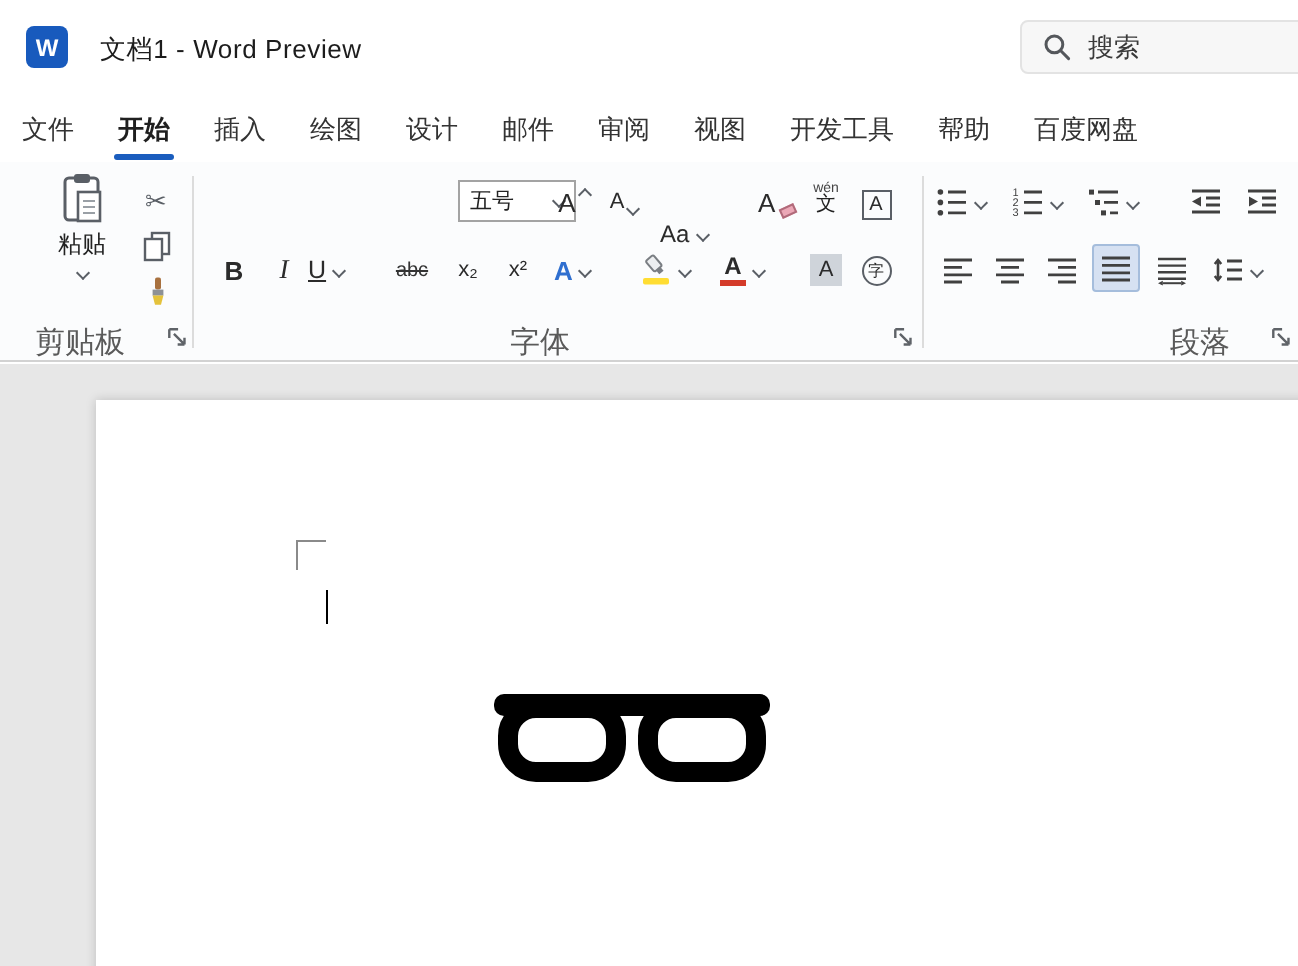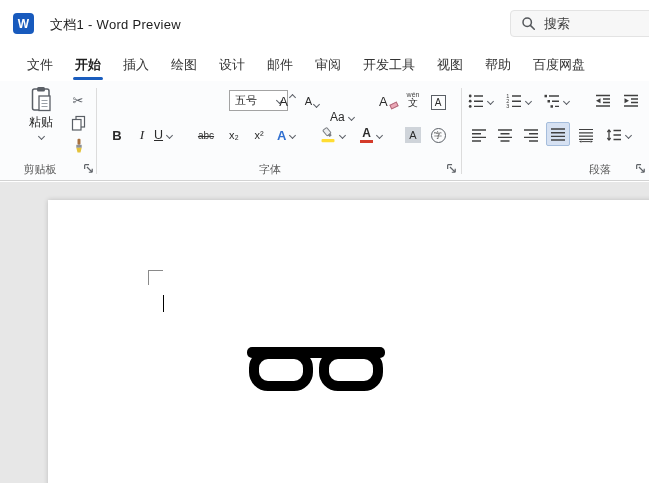--- a/index.html
+++ b/index.html
@@ -6,29 +6,29 @@
   body { background:#999; font-family:"Liberation Sans", sans-serif; }
   .app { position:relative; width:649px; height:483px; background:#fff; overflow:hidden; }
 
   
   .titlebar { position:absolute; top:0; left:0; right:0; height:48px; background:#fff; }
   .word-logo { position:absolute; left:13px; top:13px; width:21px; height:21px; background:#185abd; border-radius:4px; color:#fff; font-weight:700; font-size:12px; display:flex; align-items:center; justify-content:center; }
   .doc-title { position:absolute; left:50px; top:16px; font-size:13px; color:#1c1c1c; letter-spacing:.3px; }
   .searchbox { position:absolute; left:510px; top:10px; width:160px; height:27px; background:#f7f7f7; border:1px solid #e3e3e3; border-radius:4px; display:flex; align-items:center; gap:8px; padding:0 10px; font-size:13px; color:#3a3a3a; }
 
   
-  .tabbar { position:absolute; top:48px; left:0; right:0; height:33px; display:flex; align-items:stretch; padding-left:16px; background:#fff; }
+  .tabbar { position:absolute; top:48px; left:0; right:0; height:33px; display:flex; align-items:stretch; padding-left:0; background:#fff; }
   .tab { position:relative; padding:8px 11px 9px; font-size:13px; color:#333; white-space:nowrap; cursor:default; }
   .tab.active { font-weight:700; color:#1f1f1f; }
   .tab.active::after { content:""; position:absolute; left:9px; right:9px; bottom:1px; height:3px; border-radius:3px; background:#1a5dbe; }
 
   
   .ribbon { position:absolute; top:81px; left:0; right:0; height:100px; background:#fbfcfd; border-bottom:1px solid #d2d2d2; }
   .sep { position:absolute; top:7px; height:86px; width:1px; background:#dcdcdc; }
-  .grp-label { position:absolute; top:81px; font-size:11px; color:#5a5a5a; text-align:center; }
+  .grp-label { position:absolute; top:81px; font-size:15px; color:#5a5a5a; text-align:center; }
   .launcher { position:absolute; top:82px; width:11px; height:11px; }
   .btn { position:absolute; height:22px; min-width:18px; display:flex; align-items:center; justify-content:center; color:#2b2b2b; font-size:12px; cursor:default; }
   .combo { position:absolute; height:21px; border:1px solid #a3a3a3; background:#fff; font-size:11px; color:#222; display:flex; align-items:center; justify-content:space-between; padding:0 5px; }
   .cv { display:inline-block; width:5px; height:5px; border-right:1.4px solid #5a5f66; border-bottom:1.4px solid #5a5f66; transform:rotate(45deg); margin-left:4px; }
   .cv-up { transform:rotate(-135deg); margin-left:2px; margin-bottom:8px; }
   .cv-dn { margin-top:6px; margin-left:2px; }
 
   .paste-btn { position:absolute; left:18px; top:5px; width:46px; height:74px; display:flex; flex-direction:column; align-items:center; justify-content:flex-start; font-size:12px; color:#222; }
   .paste-btn .lbl { margin-top:2px; }
   .small-tool { position:absolute; left:66px; width:24px; height:20px; display:flex; align-items:center; justify-content:center; color:#5a5f66; font-size:13px; }
@@ -79,22 +79,22 @@
   </div>
 
   <div class="tabbar">
     <div class="tab">文件</div>
     <div class="tab active">开始</div>
     <div class="tab">插入</div>
     <div class="tab">绘图</div>
     <div class="tab">设计</div>
     <div class="tab">邮件</div>
     <div class="tab">审阅</div>
+    <div class="tab">视图</div>
     <div class="tab">开发工具</div>
-    <div class="tab">视图</div>
     <div class="tab">帮助</div>
     <div class="tab">百度网盘</div>
   </div>
 
   <div class="ribbon">
 
     <div class="paste-btn">
       <svg width="22" height="26" viewBox="0 0 22 26">
         <rect x="2.5" y="3" width="16.5" height="21" rx="2" fill="#fff" stroke="#5a5f66" stroke-width="1.5"></rect>
         <rect x="7" y="1" width="8" height="4.5" rx="1.5" fill="#5a5f66"></rect>

